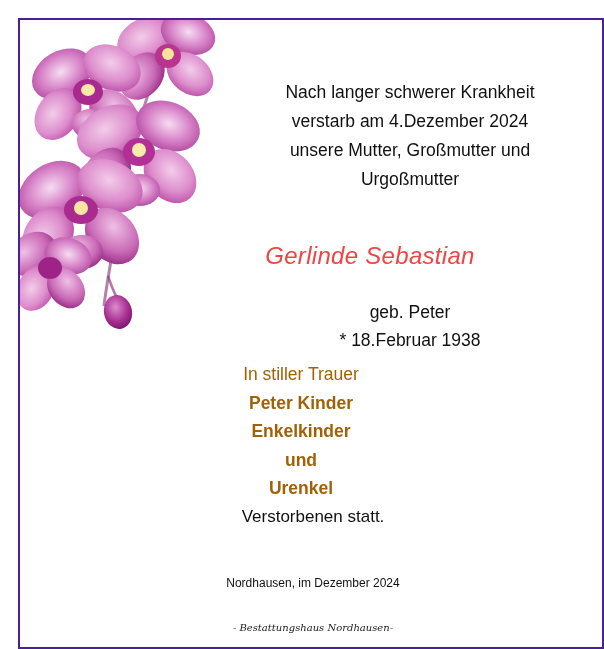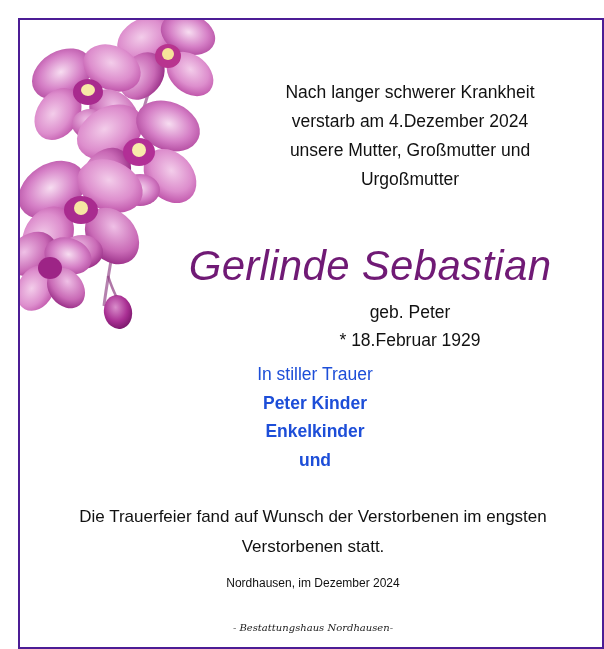--- a/index.html
+++ b/index.html
@@ -45,44 +45,44 @@
     font-size: 17.5px;
     line-height: 29px;
     color: #111;
   }
   .name {
     position: absolute;
     left: 120px;
     top: 222px;
     width: 460px;
     text-align: center;
-    font-size: 42px;
+    font-size: 24px;
     font-style: italic;
     letter-spacing: 0.3px;
-    color: #701a75;
+    color: #ef4444;
   }
   .sub {
     position: absolute;
     left: 200px;
     top: 278px;
     width: 380px;
     text-align: center;
     font-size: 17.5px;
     line-height: 28px;
     color: #111;
   }
   .mourners {
     position: absolute;
-    left: 110px;
+    left: 96px;
     top: 340px;
     width: 370px;
     text-align: center;
     font-size: 17.5px;
     line-height: 28.5px;
-    color: #1d4ed8;
+    color: #a16207;
   }
   .mourners .b { font-weight: bold; }
   .ceremony {
     position: absolute;
     left: 18px;
     top: 482px;
     width: 550px;
     text-align: center;
     font-size: 17px;
     line-height: 30px;
@@ -197,32 +197,32 @@
     <div>Nach langer schwerer Krankheit</div>
     <div>verstarb am 4.Dezember 2024</div>
     <div>unsere Mutter, Großmutter und</div>
     <div>Urgoßmutter</div>
   </div>
 
   <div class="name">Gerlinde Sebastian</div>
 
   <div class="sub">
     <div>geb. Peter</div>
-    <div>* 18.Februar 1929</div>
+    <div>* 18.Februar 1938</div>
   </div>
 
   <div class="mourners">
     <div>In stiller Trauer</div>
     <div class="b">Peter Kinder</div>
     <div class="b">Enkelkinder</div>
     <div class="b">und</div>
+    <div class="b">Urenkel</div>
   </div>
 
   <div class="ceremony">
-    <div>Die Trauerfeier fand auf Wunsch der Verstorbenen im engsten</div>
     <div>Verstorbenen statt.</div>
   </div>
 
   <div class="place">Nordhausen, im Dezember 2024</div>
 
   <div class="funeralhome">- Bestattungshaus Nordhausen-</div>
 
 </div>
 
 </body></html>

